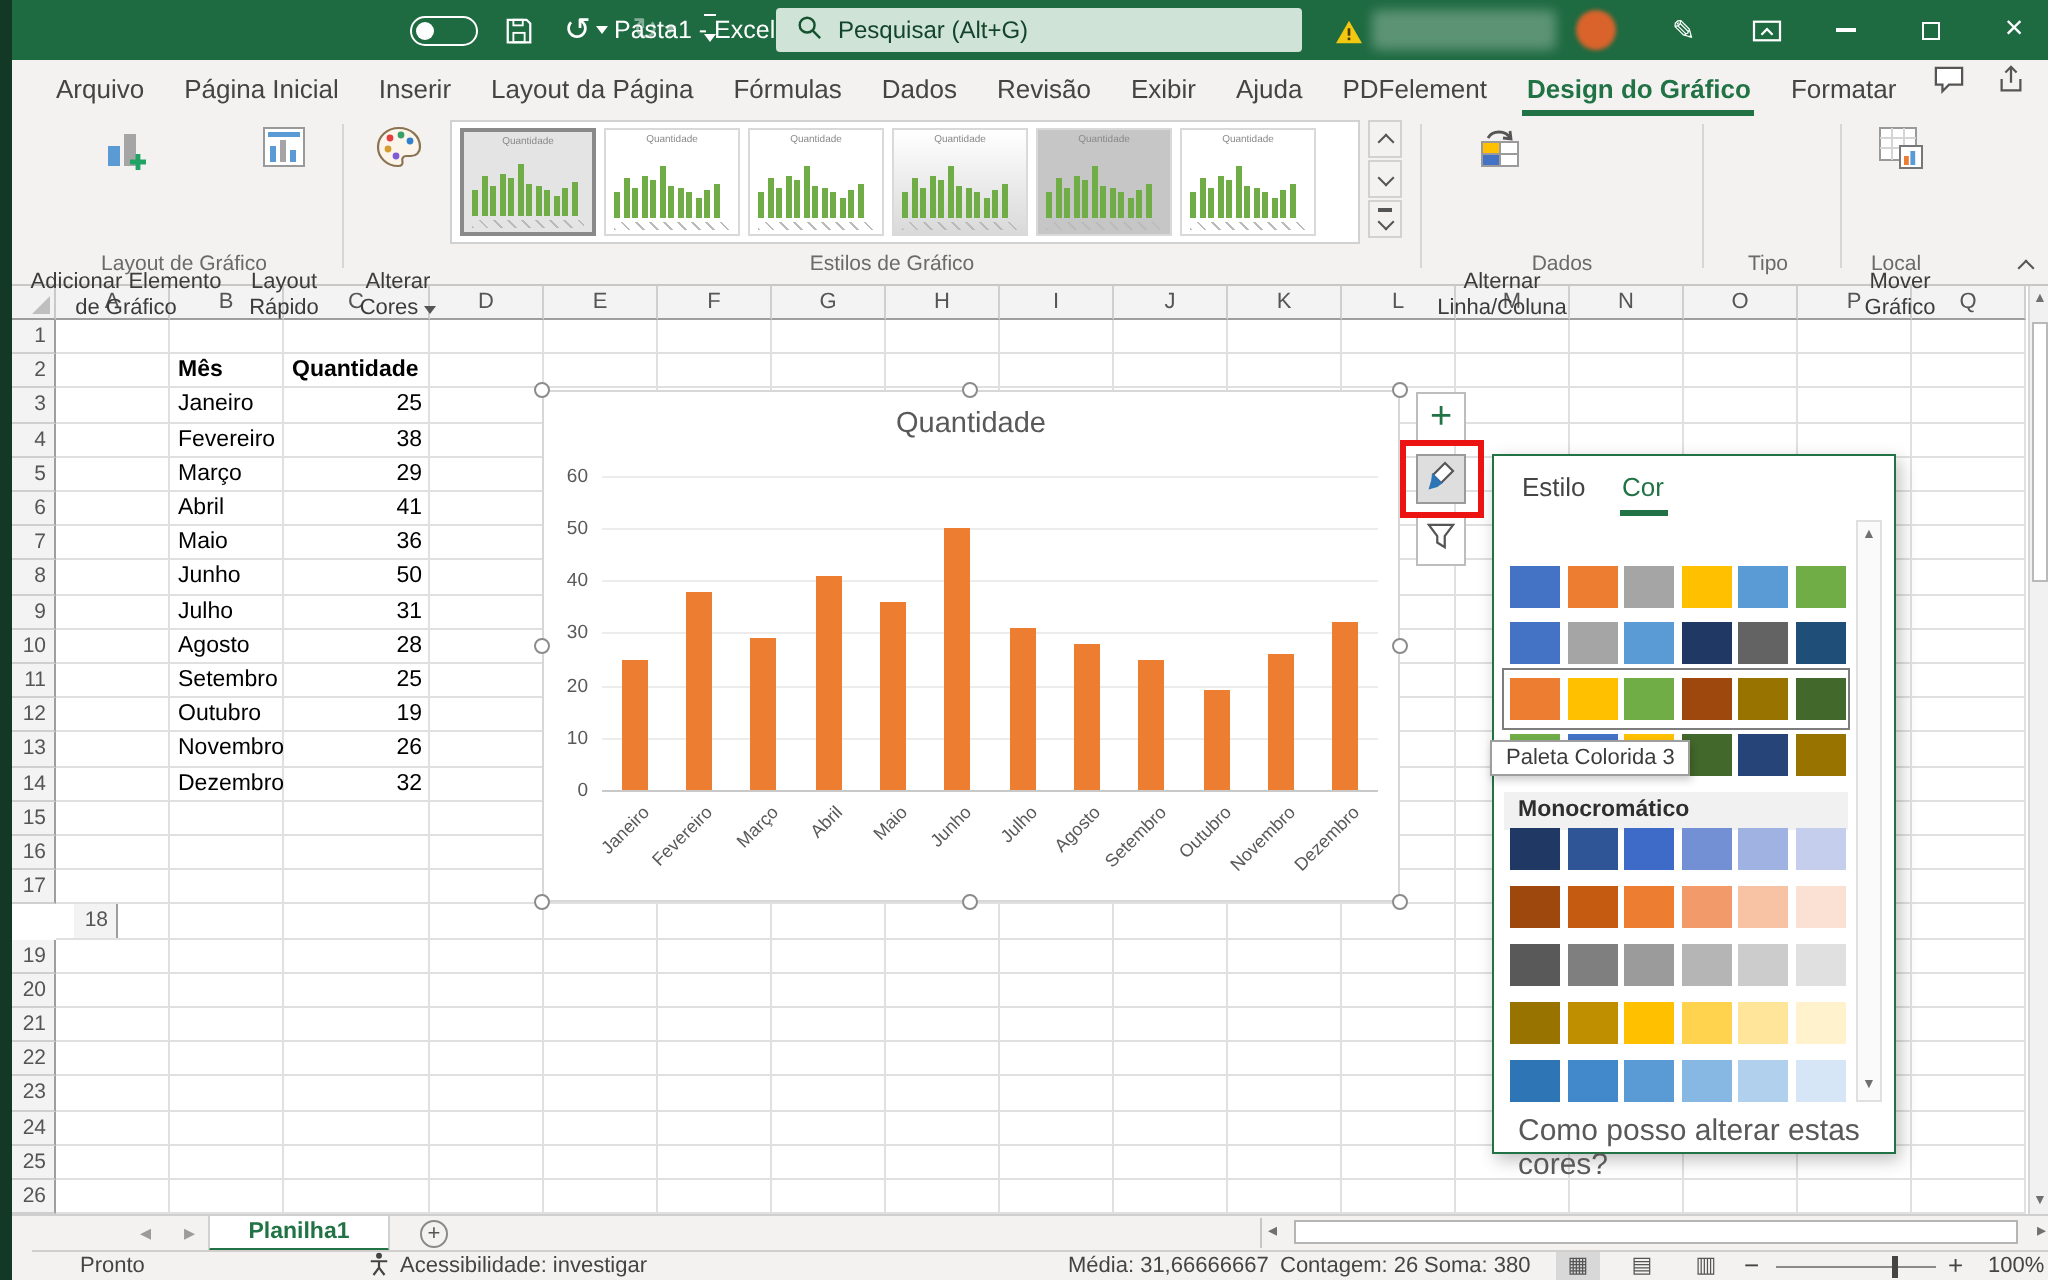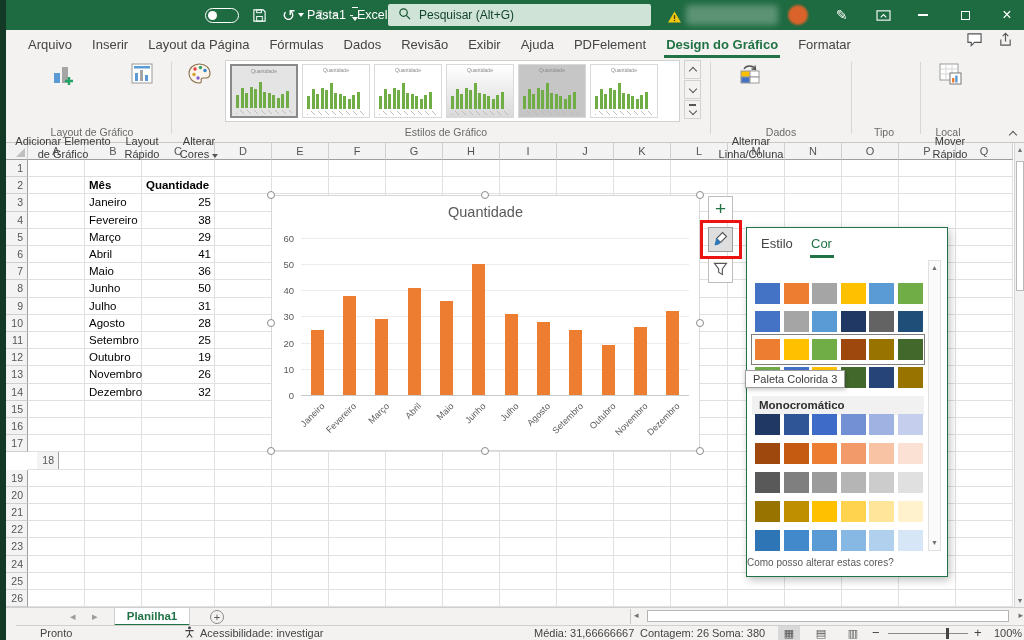--- a/index.html
+++ b/index.html
@@ -83,26 +83,26 @@
   #panel { left:746px; top:227px; width:202px; height:350px; background:#fff; border:1px solid #217346; box-shadow:2px 3px 8px rgba(0,0,0,.25); z-index:8; }
   .ptab { position:absolute; top:8px; font-size:13px; color:#444; }
   .ptab.active { color:#217346; }
   #ptab-underline { position:absolute; top:27px; height:3px; background:#217346; }
   .sechead { position:absolute; left:5px; width:172px; height:19px; background:#F1F1F1; font-size:11.5px; font-weight:bold; color:#2E2E2E; line-height:19px; padding-left:7px; }
   .swrow { position:absolute; left:8px; height:21px; display:flex; gap:3.5px; }
   .sw { width:25px; height:21px; }
   #hoverring { position:absolute; left:4px; width:174px; height:31px; border:1px solid #7D7D7D; background:#fff; }
   #ptooltip { position:absolute; left:-2px; top:142px; background:#fff; border:1px solid #9E9E9E; box-shadow:1px 2px 4px rgba(0,0,0,.2); font-size:11px; color:#3B3B3B; padding:2px 7px; white-space:nowrap; z-index:9; }
   #pscroll { position:absolute; left:181px; top:32px; width:13px; height:291px; background:#FAFAFA; border:1px solid #E0E0E0; }
-  #pfooter { position:absolute; left:0; top:329px; font-size:10px; color:#595959; }
+  #pfooter { position:absolute; left:12px; top:329px; font-size:15px; color:#595959; }
 
   
   #sheetbar { left:6px; top:607px; width:1018px; height:18px; background:#F3F2F1; border-top:1px solid #D1CFCD; z-index:10; display:flex; align-items:center; }
   .navarr { position:absolute; font-size:11px; color:#9B9B9B; top:2px; }
-  #sheettab { position:absolute; left:108px; top:0; width:76px; height:18px; background:#fff; border-left:1px solid #D1D1D1; border-right:1px solid #D1D1D1; border-bottom:2px solid #217346; color:#217346; font-weight:bold; font-size:11.5px; text-align:center; line-height:16px; }
+  #sheettab { position:absolute; left:98px; top:0; width:91px; height:18px; background:#fff; border-left:1px solid #D1D1D1; border-right:1px solid #D1D1D1; border-bottom:2px solid #217346; color:#217346; font-weight:bold; font-size:11.5px; text-align:center; line-height:16px; }
   #addsheet { position:absolute; left:204px; top:2px; width:14px; height:14px; border:1px solid #8A8A8A; border-radius:50%; color:#555; font-size:11px; line-height:12px; text-align:center; }
   #hscroll { position:absolute; left:624px; top:1px; width:396px; height:15px; border-left:1px solid #C6C6C6; }
   #hthumb { position:absolute; left:16px; top:1px; width:362px; height:12px; background:#fff; border:1px solid #B5B5B5; }
 
   
   #statusbar { left:16px; top:625px; width:1018px; height:15px; background:#F3F2F1; border-top:1px solid #D1CFCD; z-index:10; font-size:11px; color:#444; }
   .st { position:absolute; top:1px; white-space:nowrap; }
   .viewico { position:absolute; top:0; width:22px; height:14px; text-align:center; font-size:11px; color:#555; line-height:14px; }
   .viewico.sel { background:#D8D8D8; }
   #zoomslider { position:absolute; left:872px; top:7px; width:80px; height:1px; background:#8A8A8A; }
@@ -161,20 +161,21 @@
         <span style="display:block;width:10px;height:1.4px;background:#fff;"></span>
       </div>
     <div class="winbtn abs" style="left:948px;">
         <span style="display:block;width:9px;height:9px;border:1.4px solid #fff;"></span>
       </div>
     <div class="winbtn abs" style="left:990px; font-size:16px;">×</div>
   </div>
 
   <div id="tabsrow" class="abs">
       <div class="rtab">Arquivo</div>
+      <div class="rtab">Página Inicial</div>
       <div class="rtab">Inserir</div>
       <div class="rtab">Layout da Página</div>
       <div class="rtab">Fórmulas</div>
       <div class="rtab">Dados</div>
       <div class="rtab">Revisão</div>
       <div class="rtab">Exibir</div>
       <div class="rtab">Ajuda</div>
       <div class="rtab">PDFelement</div>
       <div class="rtab active">Design do Gráfico</div>
       <div class="rtab">Formatar</div>
@@ -365,21 +366,21 @@
     <div class="rbtn" style="left:918px; width:52px;">
       <span class="ric">
           <svg width="26" height="26" viewBox="0 0 26 26">
             <rect x="3" y="3" width="18" height="16" fill="#fff" stroke="#9a9a9a"></rect>
             <path d="M3 8h18M3 13h18M9 3v16M15 3v16" stroke="#D5D5D5"></path>
             <rect x="13" y="12" width="11" height="11" fill="#fff" stroke="#777"></rect>
             <rect x="15" y="17" width="2.4" height="4.5" fill="#ED7D31"></rect>
             <rect x="18.2" y="14.5" width="2.4" height="7" fill="#5B9BD5"></rect>
           </svg>
         </span>
-      <span class="rlb">Mover Rápido</span>
+      <span class="rlb">Mover Gráfico</span>
     </div>
     <div class="grp-label" style="left:20px; width:132px;">Layout de Gráfico</div>
     <div class="grp-label" style="left:370px; width:140px;">Estilos de Gráfico</div>
     <div class="grp-label" style="left:740px; width:70px;">Dados</div>
     <div class="grp-label" style="left:848px; width:60px;">Tipo</div>
     <div class="grp-label" style="left:916px; width:52px;">Local</div>
     <div style="position:absolute; right:8px; top:66px;"><span class="chev up" style="border-color:#555;"></span></div>
   </div>
 
   <div id="grid" class="abs">

